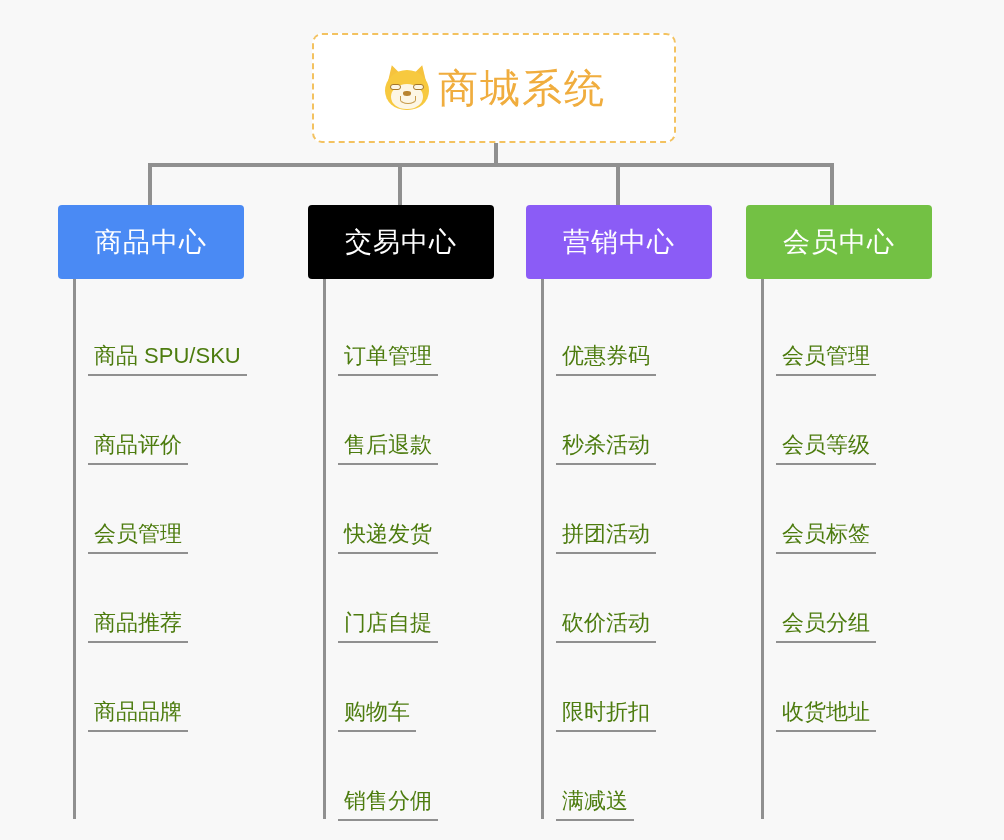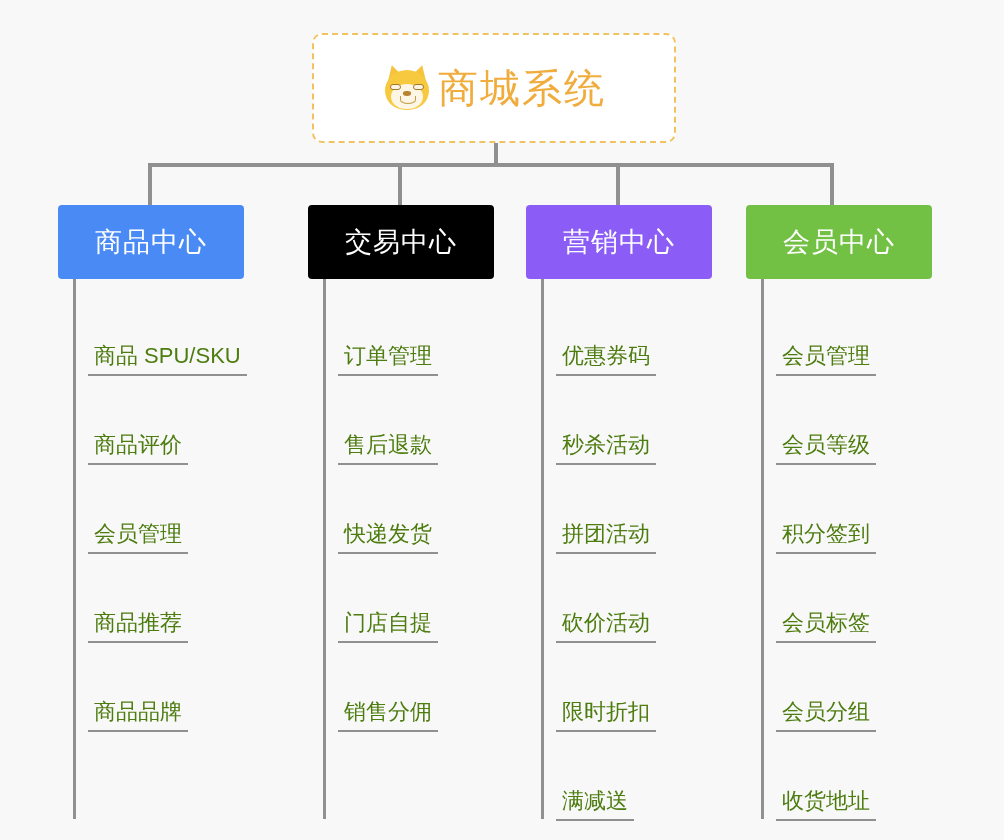--- a/index.html
+++ b/index.html
@@ -243,20 +243,23 @@
           <div class="leaf">
             <span class="leaf-label">售后退款</span>
           </div>
           <div class="leaf">
             <span class="leaf-label">快递发货</span>
           </div>
           <div class="leaf">
             <span class="leaf-label">门店自提</span>
           </div>
           <div class="leaf">
+            <span class="leaf-label">购物车</span>
+          </div>
+          <div class="leaf">
             <span class="leaf-label">销售分佣</span>
           </div>
         </div>
       </div>
       <div class="column" style="left: 526px; width: 186px;">
         <div class="cat-box" style="background: #8b5cf6; width: 186px;">营销中心</div>
         <div class="leaf-list">
           <div class="spine" style="height: 540px;"></div>
           <div class="leaf">
             <span class="leaf-label">优惠券码</span>
@@ -282,23 +285,20 @@
         <div class="cat-box" style="background: rgb(115, 193, 68); width: 186px;">会员中心</div>
         <div class="leaf-list">
           <div class="spine" style="height: 540px;"></div>
           <div class="leaf">
             <span class="leaf-label">会员管理</span>
           </div>
           <div class="leaf">
             <span class="leaf-label">会员等级</span>
           </div>
           <div class="leaf">
-            <span class="leaf-label">积分签到</span>
-          </div>
-          <div class="leaf">
             <span class="leaf-label">会员标签</span>
           </div>
           <div class="leaf">
             <span class="leaf-label">会员分组</span>
           </div>
           <div class="leaf">
             <span class="leaf-label">收货地址</span>
           </div>
         </div>
       </div>

